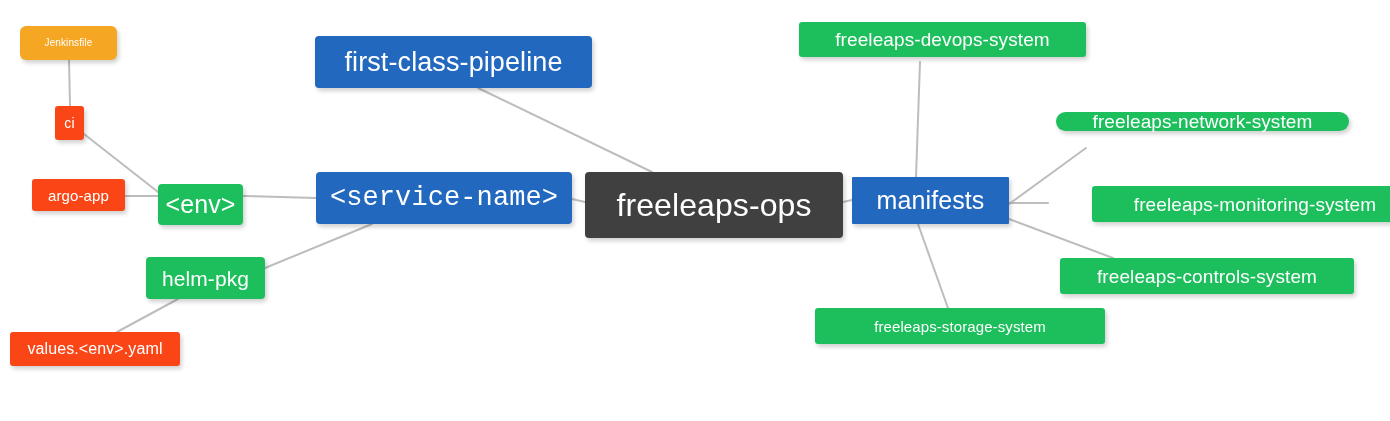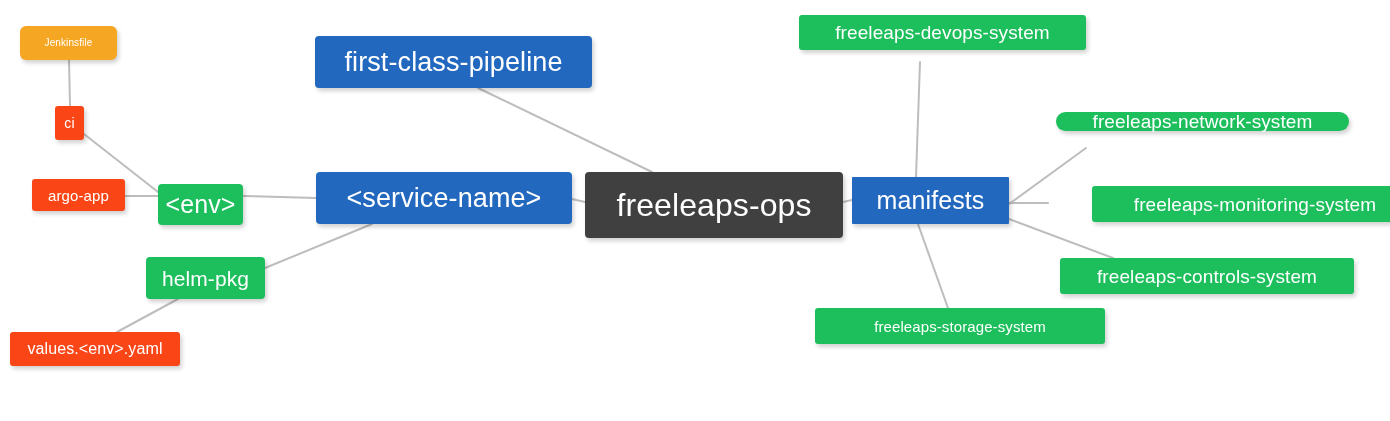--- a/index.html
+++ b/index.html
@@ -64,22 +64,22 @@
       <line x1="918" y1="224" x2="948" y2="308" stroke="#bdbdbd" stroke-width="2" stroke-linecap="round"></line>
     </svg>
   <div id="node-layer">
       <div class="node tone-orange" style="left: 20px; top: 26px; width: 97px; height: 34px; font-size: 10px; border-radius: 6px;">Jenkinsfile</div>
       <div class="node tone-red" style="left: 55px; top: 106px; width: 29px; height: 34px; font-size: 14px; border-radius: 3px;">ci</div>
       <div class="node tone-red" style="left: 32px; top: 179px; width: 93px; height: 32px; font-size: 15px; border-radius: 3px;">argo-app</div>
       <div class="node tone-green" style="left: 158px; top: 176px; width: 85px; height: 41px; font-size: 25px; border-radius: 4px; margin-top: 8px;">&lt;env&gt;</div>
       <div class="node tone-green" style="left: 146px; top: 257px; width: 119px; height: 42px; font-size: 21px; border-radius: 4px;">helm-pkg</div>
       <div class="node tone-red" style="left: 10px; top: 332px; width: 170px; height: 34px; font-size: 16px; border-radius: 3px;">values.&lt;env&gt;.yaml</div>
       <div class="node tone-blue" style="left: 315px; top: 36px; width: 277px; height: 52px; font-size: 27px; border-radius: 4px;">first-class-pipeline</div>
-      <div class="node tone-blue" style="left: 316px; top: 172px; width: 256px; height: 52px; font-size: 27px; border-radius: 4px;">&lt;service-name&gt;</div>
+      <div class="node tone-blue" style="left: 316px; top: 172px; width: 256px; height: 52px; font-size: 27px; border-radius: 4px; font-family: Liberation Mono, monospace;">&lt;service-name&gt;</div>
       <div class="node tone-dark" style="left: 585px; top: 172px; width: 258px; height: 66px; font-size: 32px; border-radius: 4px;">freeleaps-ops</div>
       <div class="node tone-blue" style="left: 852px; top: 177px; width: 157px; height: 47px; font-size: 25px; border-radius: 1px;">manifests</div>
-      <div class="node tone-green" style="left: 799px; top: 15px; width: 287px; height: 35px; font-size: 19px; border-radius: 3px;">freeleaps-devops-system</div>
+      <div class="node tone-green" style="left: 799px; top: 22px; width: 287px; height: 35px; font-size: 19px; border-radius: 3px;">freeleaps-devops-system</div>
       <div class="node tone-green" style="left: 1056px; top: 112px; width: 293px; height: 19px; font-size: 19px; border-radius: 11px;">freeleaps-network-system</div>
       <div class="node tone-green" style="left: 1048px; top: 186px; width: 326px; height: 36px; font-size: 19px; border-radius: 3px; margin-left: 44px;">freeleaps-monitoring-system</div>
       <div class="node tone-green" style="left: 1060px; top: 258px; width: 294px; height: 36px; font-size: 19px; border-radius: 3px;">freeleaps-controls-system</div>
       <div class="node tone-green" style="left: 815px; top: 308px; width: 290px; height: 36px; font-size: 15px; border-radius: 3px;">freeleaps-storage-system</div>
     </div>
 </div>
 
 </body></html>

